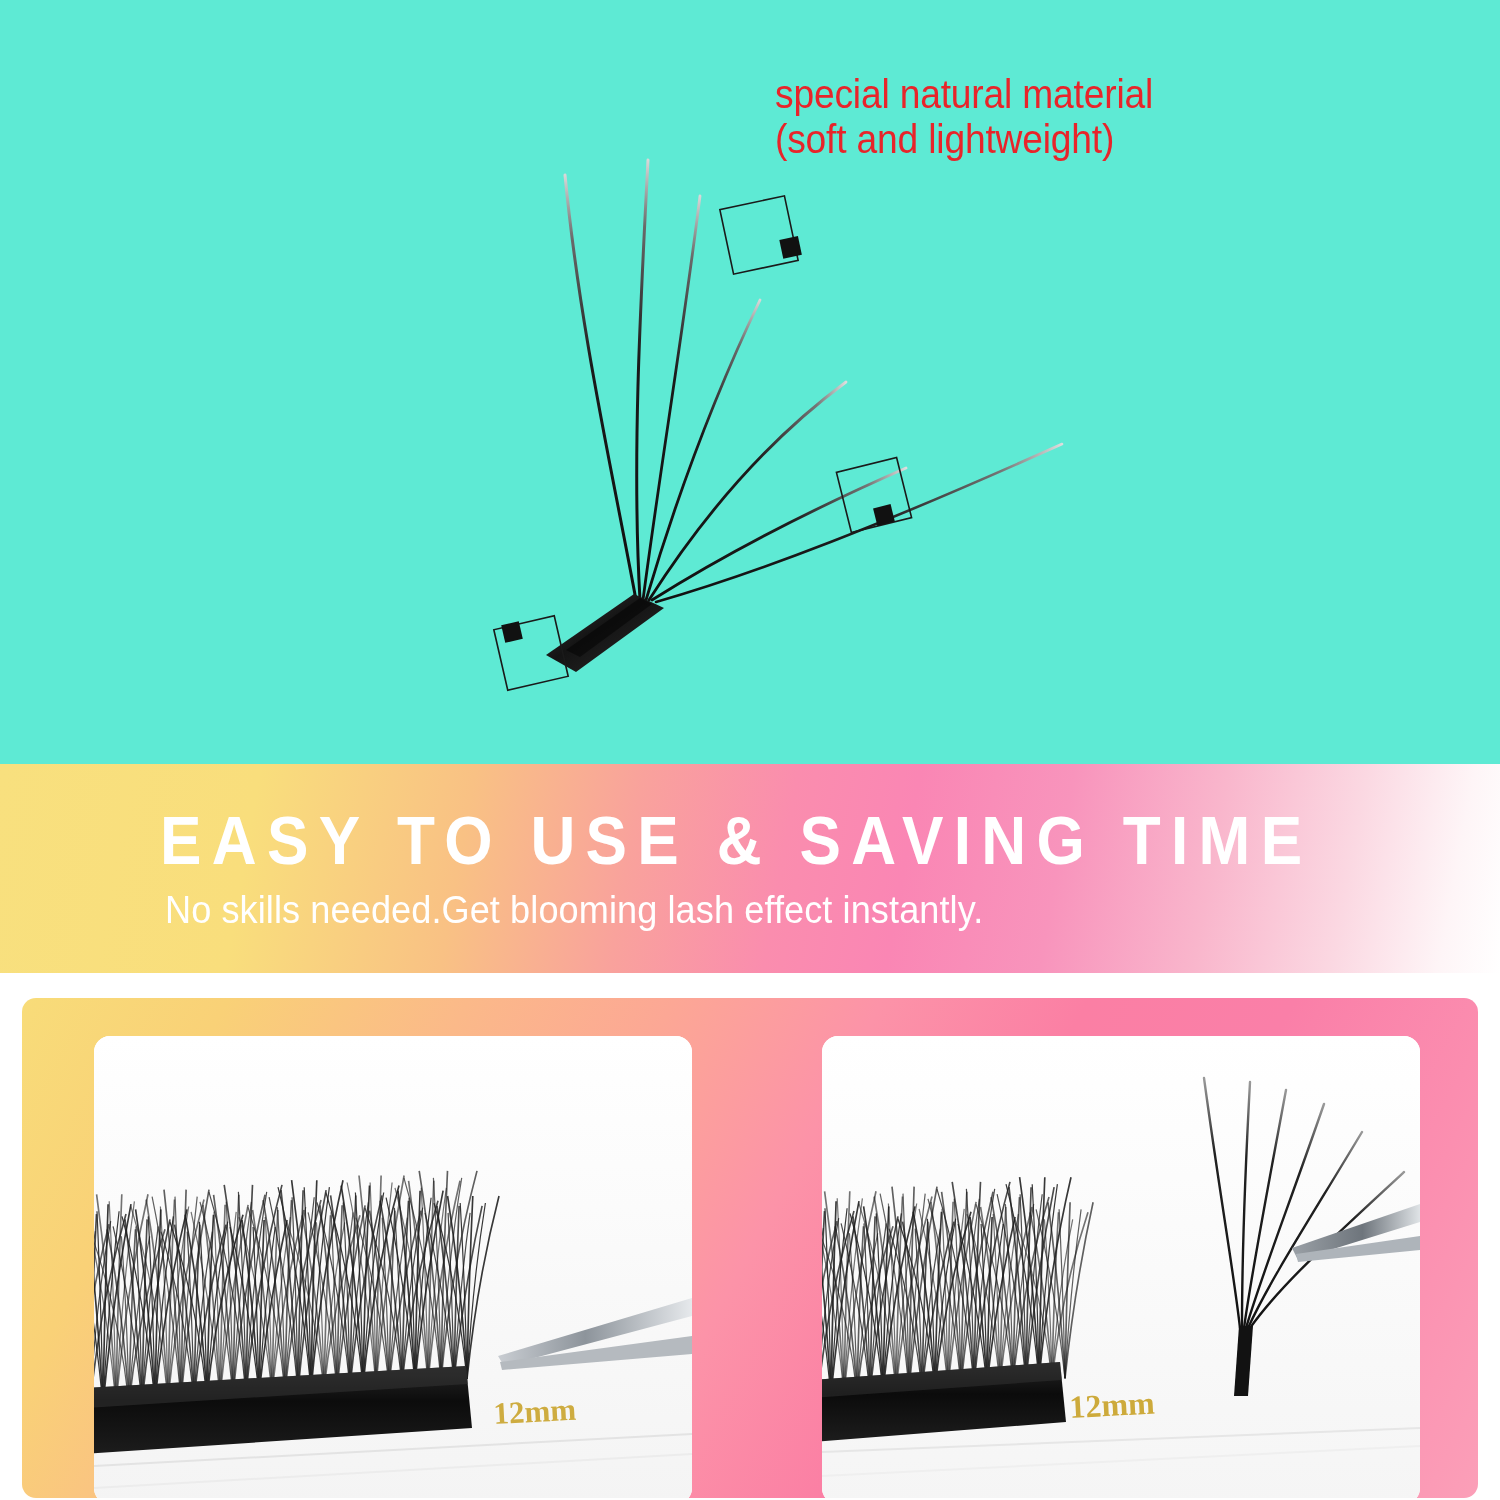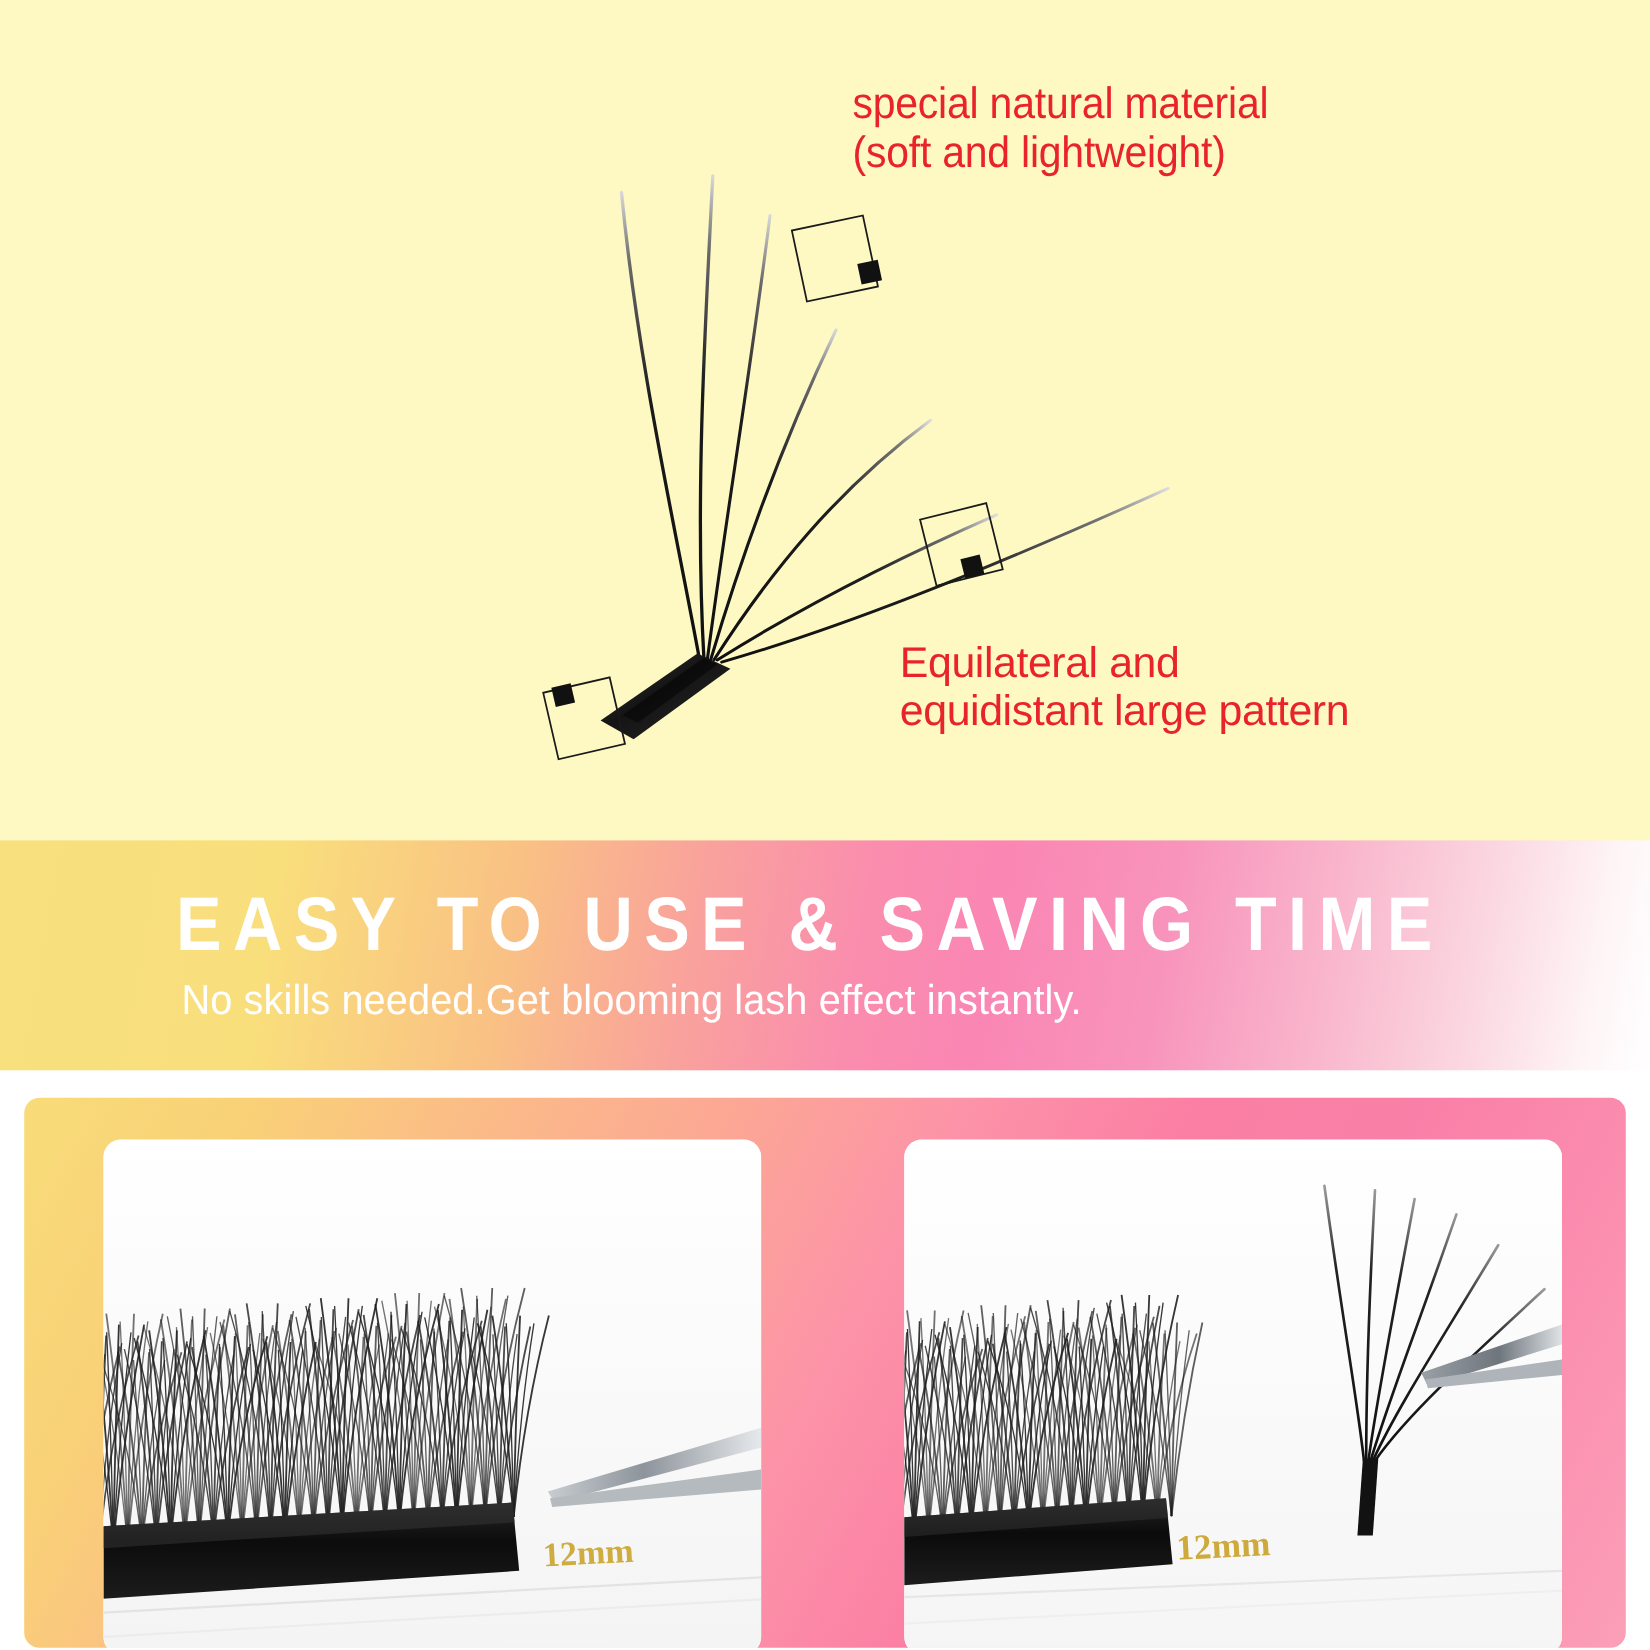--- a/index.html
+++ b/index.html
@@ -14,21 +14,21 @@
     background: #ffffff;
     overflow: hidden;
     font-family: "Liberation Sans", sans-serif;
   }
 
   
   #top-section {
     position: absolute;
     left: 0; top: 0;
     width: 1500px; height: 884px;
-    background: #fef9c3;
+    background: #5eead4;
   }
   #lash-diagram-svg {
     position: absolute;
     left: 0; top: 0;
     width: 1500px; height: 764px;
   }
   .callout-label {
     position: absolute;
     color: #E8242A;
     line-height: 1.12;
@@ -186,22 +186,20 @@
       <g>
         <rect x="500" y="622" width="62" height="62" fill="none" stroke="#1a1a1a" stroke-width="1.6" transform="rotate(-13 531 653)"></rect>
         <rect x="503" y="623" width="18" height="18" fill="#111111" transform="rotate(-13 512 632)"></rect>
       </g>
     </svg>
 
     <div class="callout-label" id="label-material">special natural material
 (soft and lightweight)</div>
 
 
-    <div class="callout-label" id="label-equilateral">Equilateral and
-equidistant large pattern</div>
   </div>
 
   <div id="banner"></div>
 
   <div id="banner-headline">EASY TO USE &amp; SAVING TIME</div>
 
   <div id="banner-subline">No skills needed.Get blooming lash effect instantly.</div>
 
   <div id="photo-panel">
 

